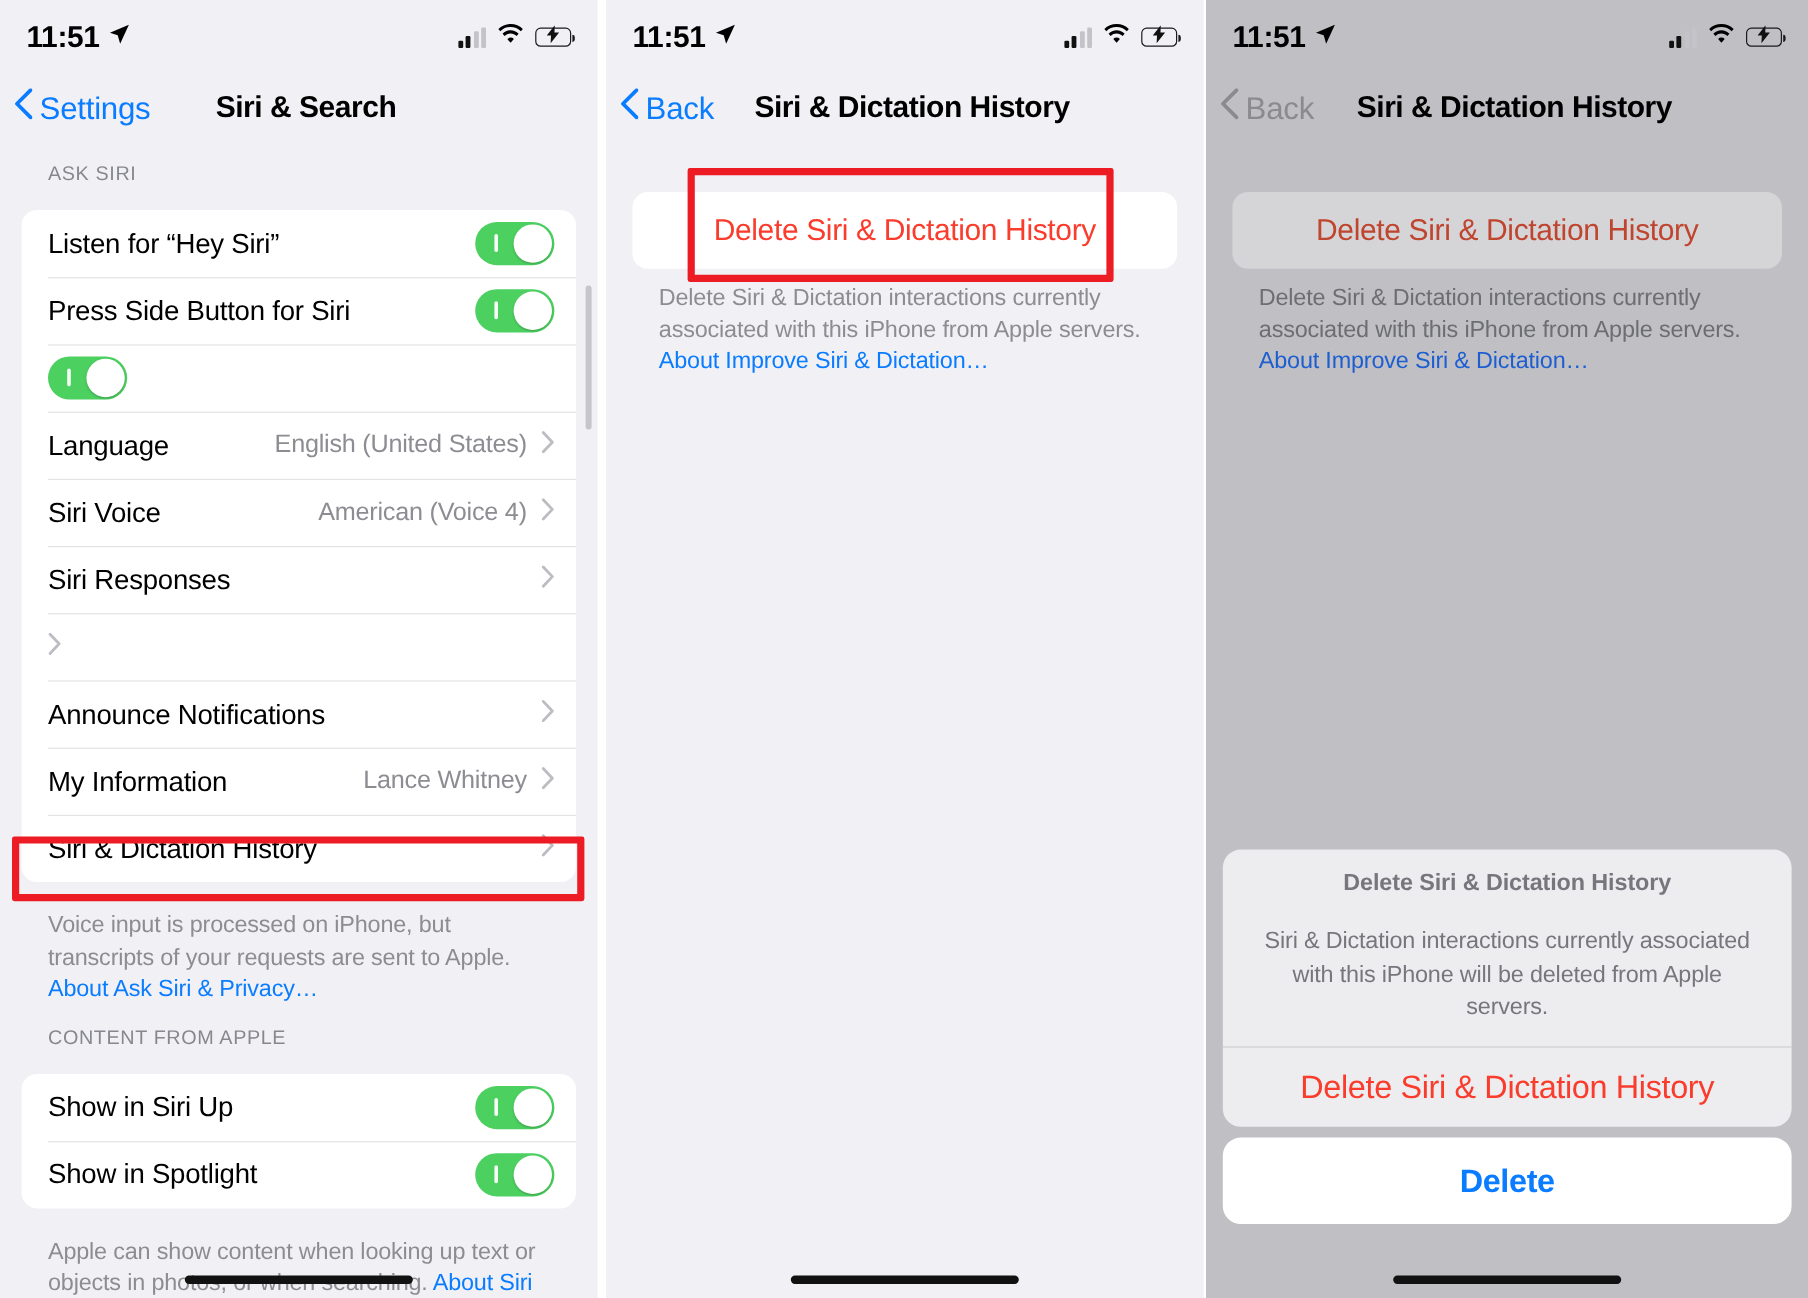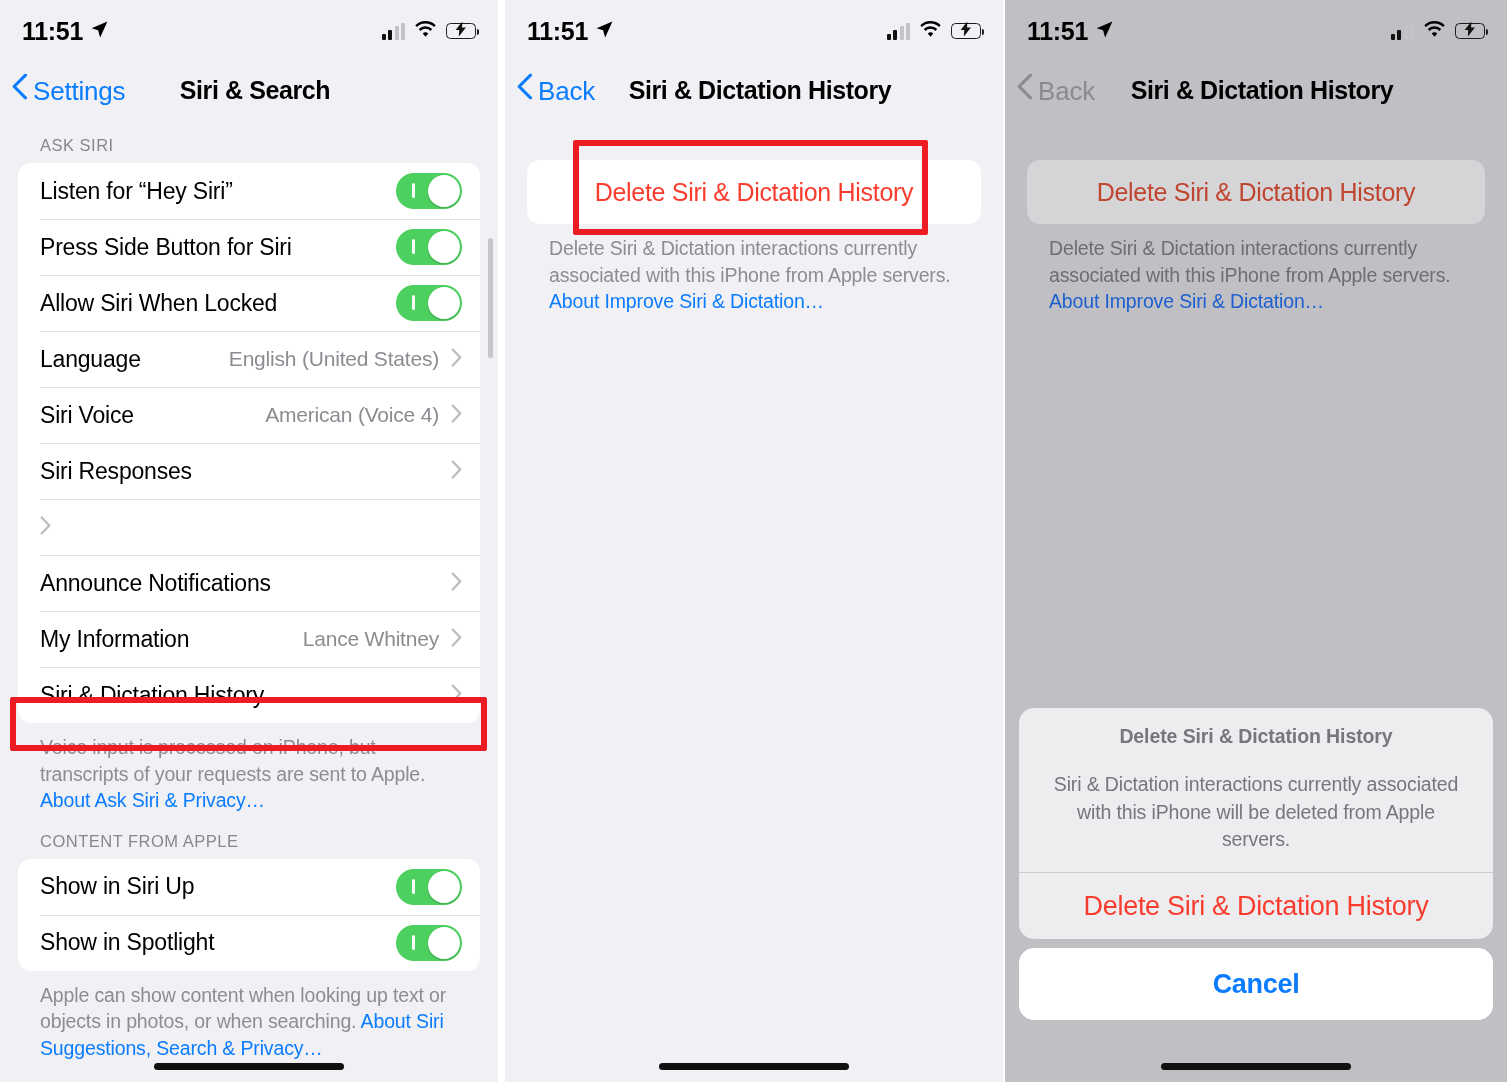--- a/index.html
+++ b/index.html
@@ -55,21 +55,21 @@
   }
   .dim .nav-back { color:#8a8a8f; }
 
   
   .scroll-area { position:relative; }
   .section-header {
     font-size: 16.5px; color:#878790; letter-spacing: 0.5px;
     padding: 18px 0 8px 40px; text-transform: uppercase;
   }
   .group {
-    background:#ffffff; border-radius: 13px; margin: 0 18px;
+    background:#ffffff; border-radius: 13px; margin: 12px 18px;
     overflow: hidden;
   }
   .row {
     position: relative; display:flex; align-items:center;
     min-height: 56px; padding: 0 18px 0 22px;
     cursor: pointer;
   }
   .row + .row:before {
     content:""; position:absolute; left:22px; right:0; top:0; height:1px; background:#e3e3e7;
   }
@@ -228,21 +228,20 @@
 
         <div class="row">
           <span class="row-label">Press Side Button for Siri</span>
           <span class="toggle">
               <span class="bar"></span>
               <span class="knob"></span>
             </span>
         </div>
 
         <div class="row">
-          <span class="row-label">Allow Siri When Locked</span>
           <span class="toggle">
               <span class="bar"></span>
               <span class="knob"></span>
             </span>
         </div>
 
         <div class="row">
           <span class="row-label">Language</span>
           <span class="row-value">English (United States)</span>
           <span class="disclosure">
@@ -447,19 +446,19 @@
 
     <div class="sheet">
       <div class="sheet-block">
         <div class="sheet-head">
           <div class="sheet-title">Delete Siri &amp; Dictation History</div>
           <div class="sheet-msg">Siri &amp; Dictation interactions currently associated with this iPhone will be deleted from Apple servers.</div>
         </div>
         <div class="sheet-div"></div>
         <div class="sheet-action">Delete Siri &amp; Dictation History</div>
       </div>
-      <div class="sheet-cancel">Cancel</div>
+      <div class="sheet-cancel">Delete</div>
     </div>
 
     <div class="home-ind"></div>
   </div>
 
 </div>
 
 </body></html>

